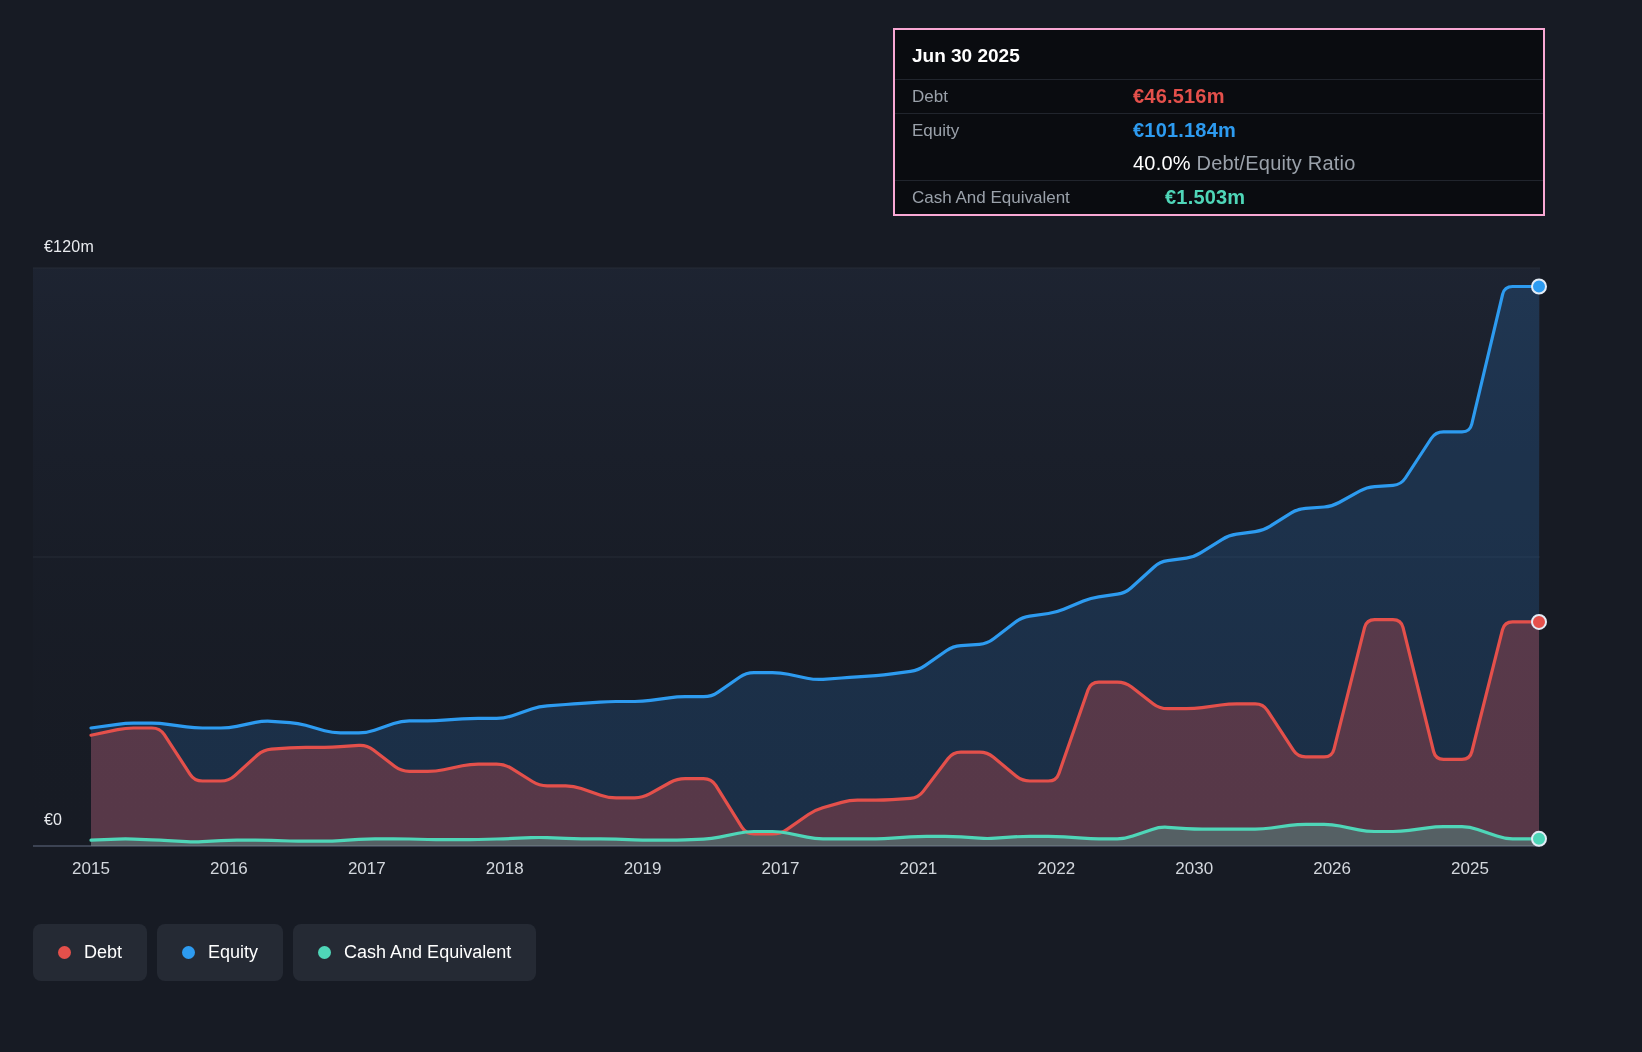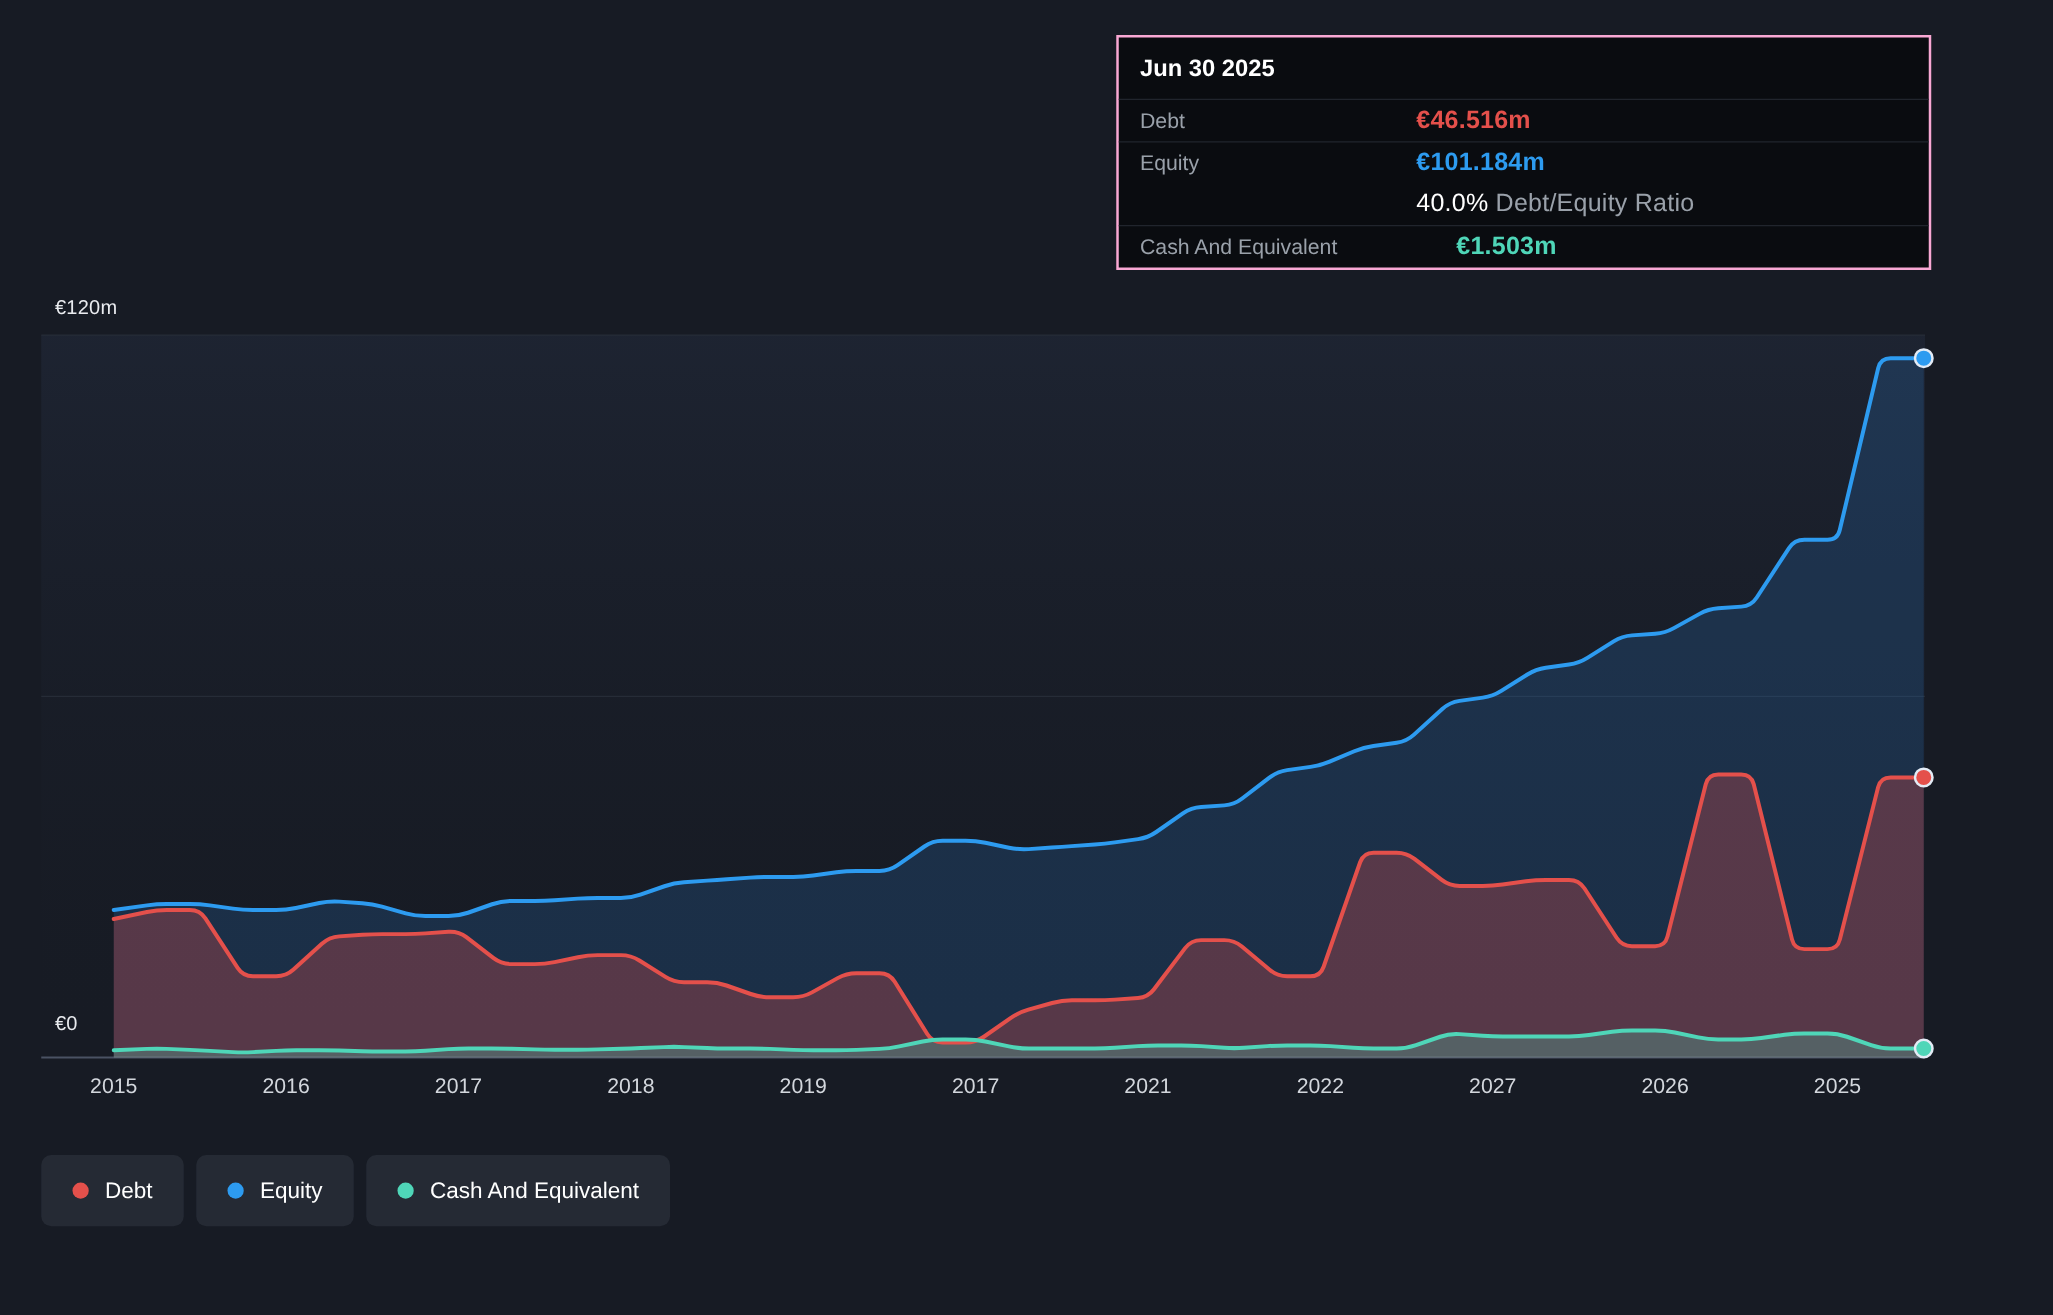--- a/index.html
+++ b/index.html
@@ -78,21 +78,21 @@
 
   <div id="x-axis">
       <div class="xlab" style="left: 91px;">2015</div>
       <div class="xlab" style="left: 228.9px;">2016</div>
       <div class="xlab" style="left: 366.8px;">2017</div>
       <div class="xlab" style="left: 504.7px;">2018</div>
       <div class="xlab" style="left: 642.6px;">2019</div>
       <div class="xlab" style="left: 780.5px;">2017</div>
       <div class="xlab" style="left: 918.4px;">2021</div>
       <div class="xlab" style="left: 1056.3px;">2022</div>
-      <div class="xlab" style="left: 1194.2px;">2027</div>
+      <div class="xlab" style="left: 1194.2px;">2030</div>
       <div class="xlab" style="left: 1332.1px;">2026</div>
       <div class="xlab" style="left: 1470px;">2025</div>
     </div>
 
   <div class="tooltip">
     <div class="tt-title">Jun 30 2025</div>
     <div class="tt-row bt">
       <span class="tt-label">Debt</span>
       <span class="tt-value v-debt">€46.516m</span>
     </div>

